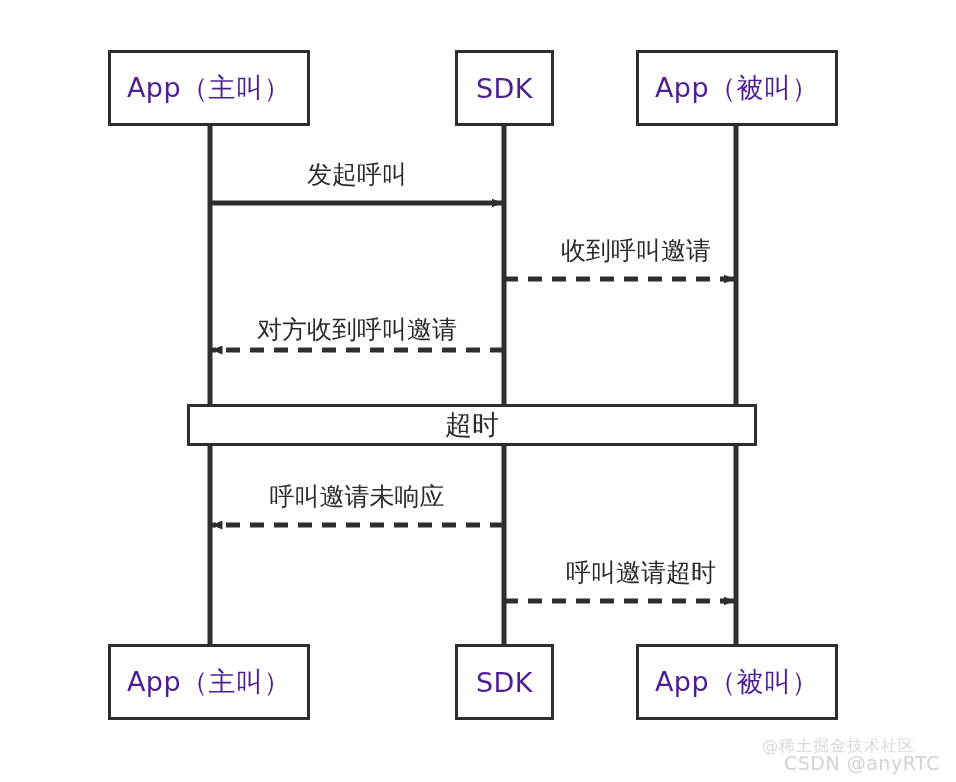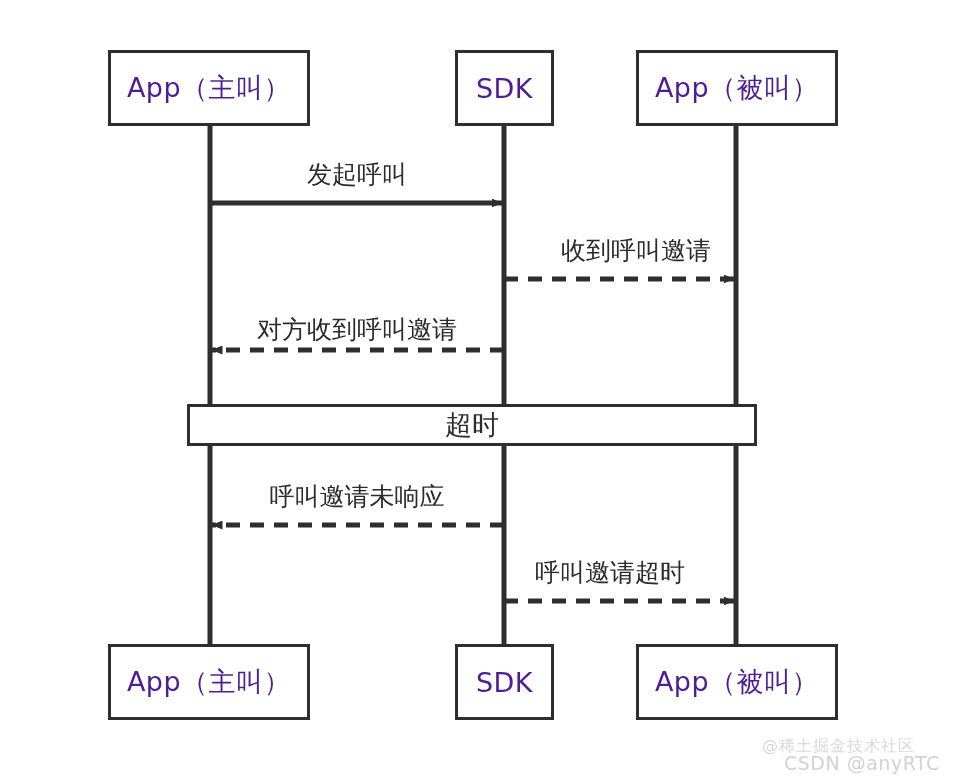--- a/index.html
+++ b/index.html
@@ -120,21 +120,21 @@
       </div>
       <div class="lifeline-box" style="left: 636px; top: 644px; width: 202px; height: 76px;">
         <span>App（被叫）</span>
       </div>
     </div>
   <div id="labels">
       <div class="msg-label" style="left: 357px; top: 158px;">发起呼叫</div>
       <div class="msg-label" style="left: 620px; top: 234px; margin-left: 16px;">收到呼叫邀请</div>
       <div class="msg-label" style="left: 357px; top: 305px; margin-top: 8px;">对方收到呼叫邀请</div>
       <div class="msg-label" style="left: 357px; top: 480px;">呼叫邀请未响应</div>
-      <div class="msg-label" style="left: 610px; top: 556px;">呼叫邀请超时</div>
+      <div class="msg-label" style="left: 641px; top: 556px;">呼叫邀请超时</div>
     </div>
 
   <div class="frag-box" id="fragment-box" style="left: 187px; top: 404px; width: 570px; height: 42px;">
     <span>超时</span>
   </div>
 
   <div class="wm wm-csdn" style="left:784px; top:752px;">CSDN @anyRTC</div>
   <div class="wm wm-jj" style="left:762px; top:736px;">@稀土掘金技术社区</div>
 
 </div>

